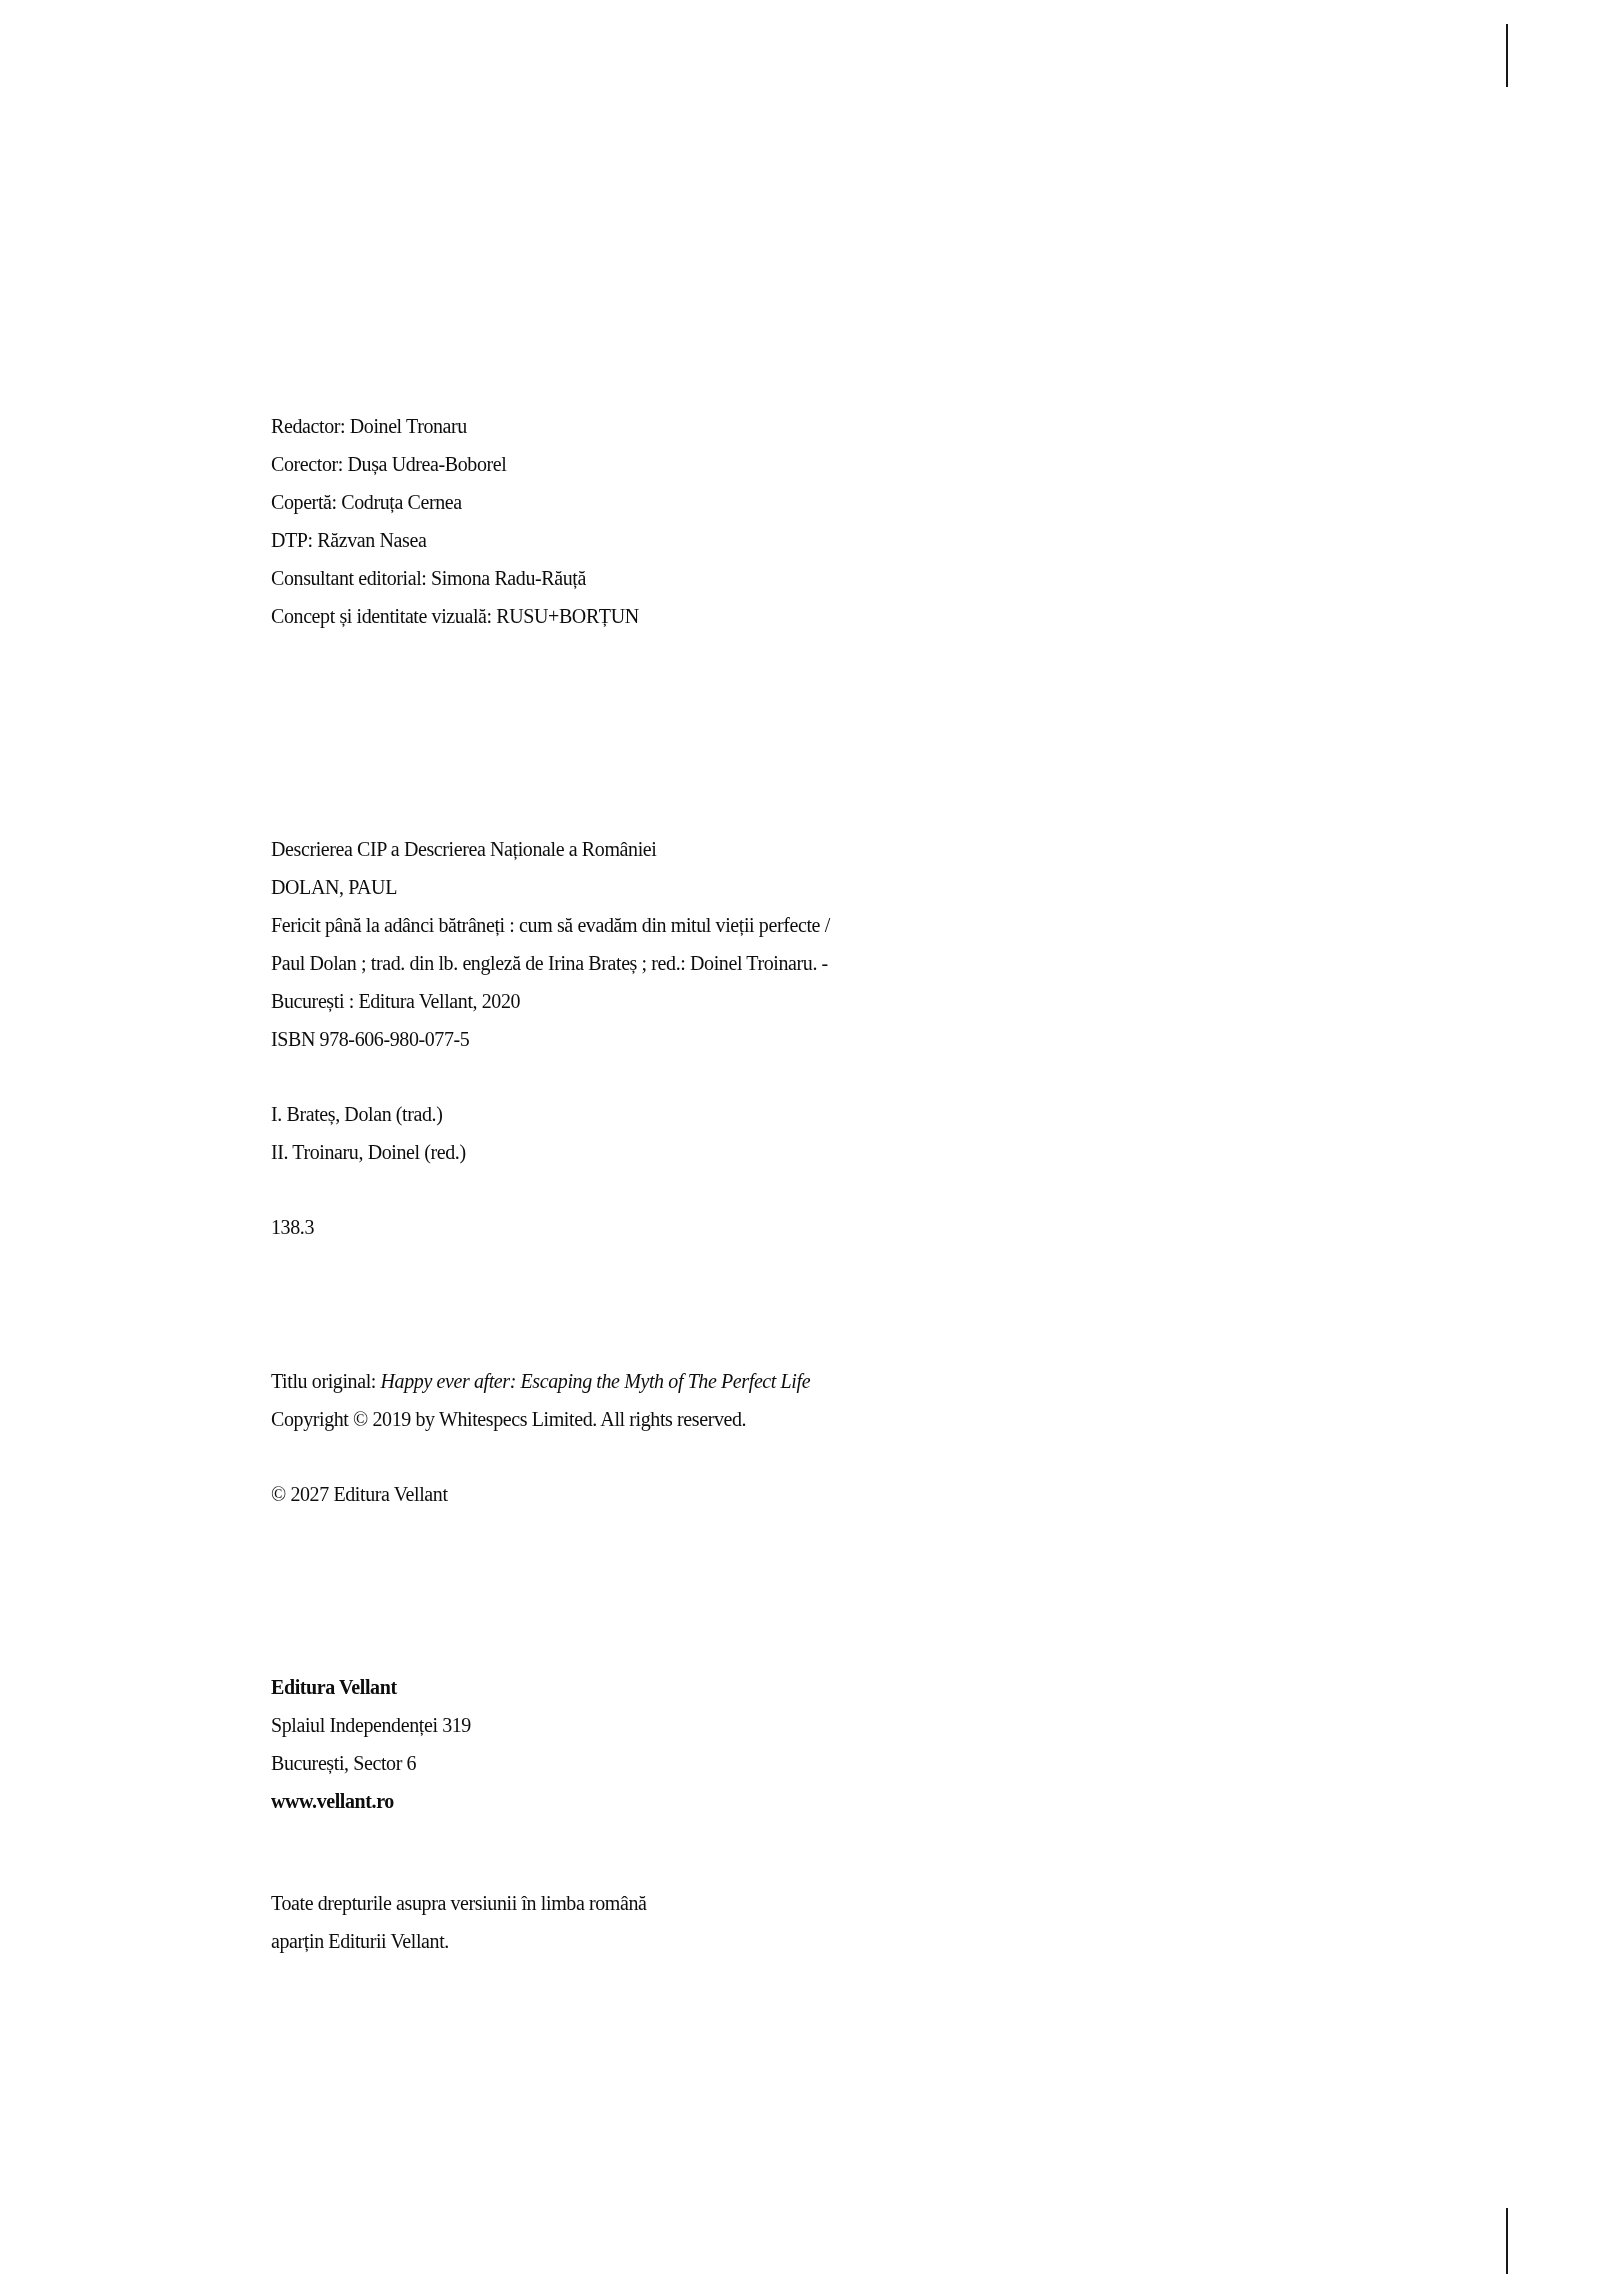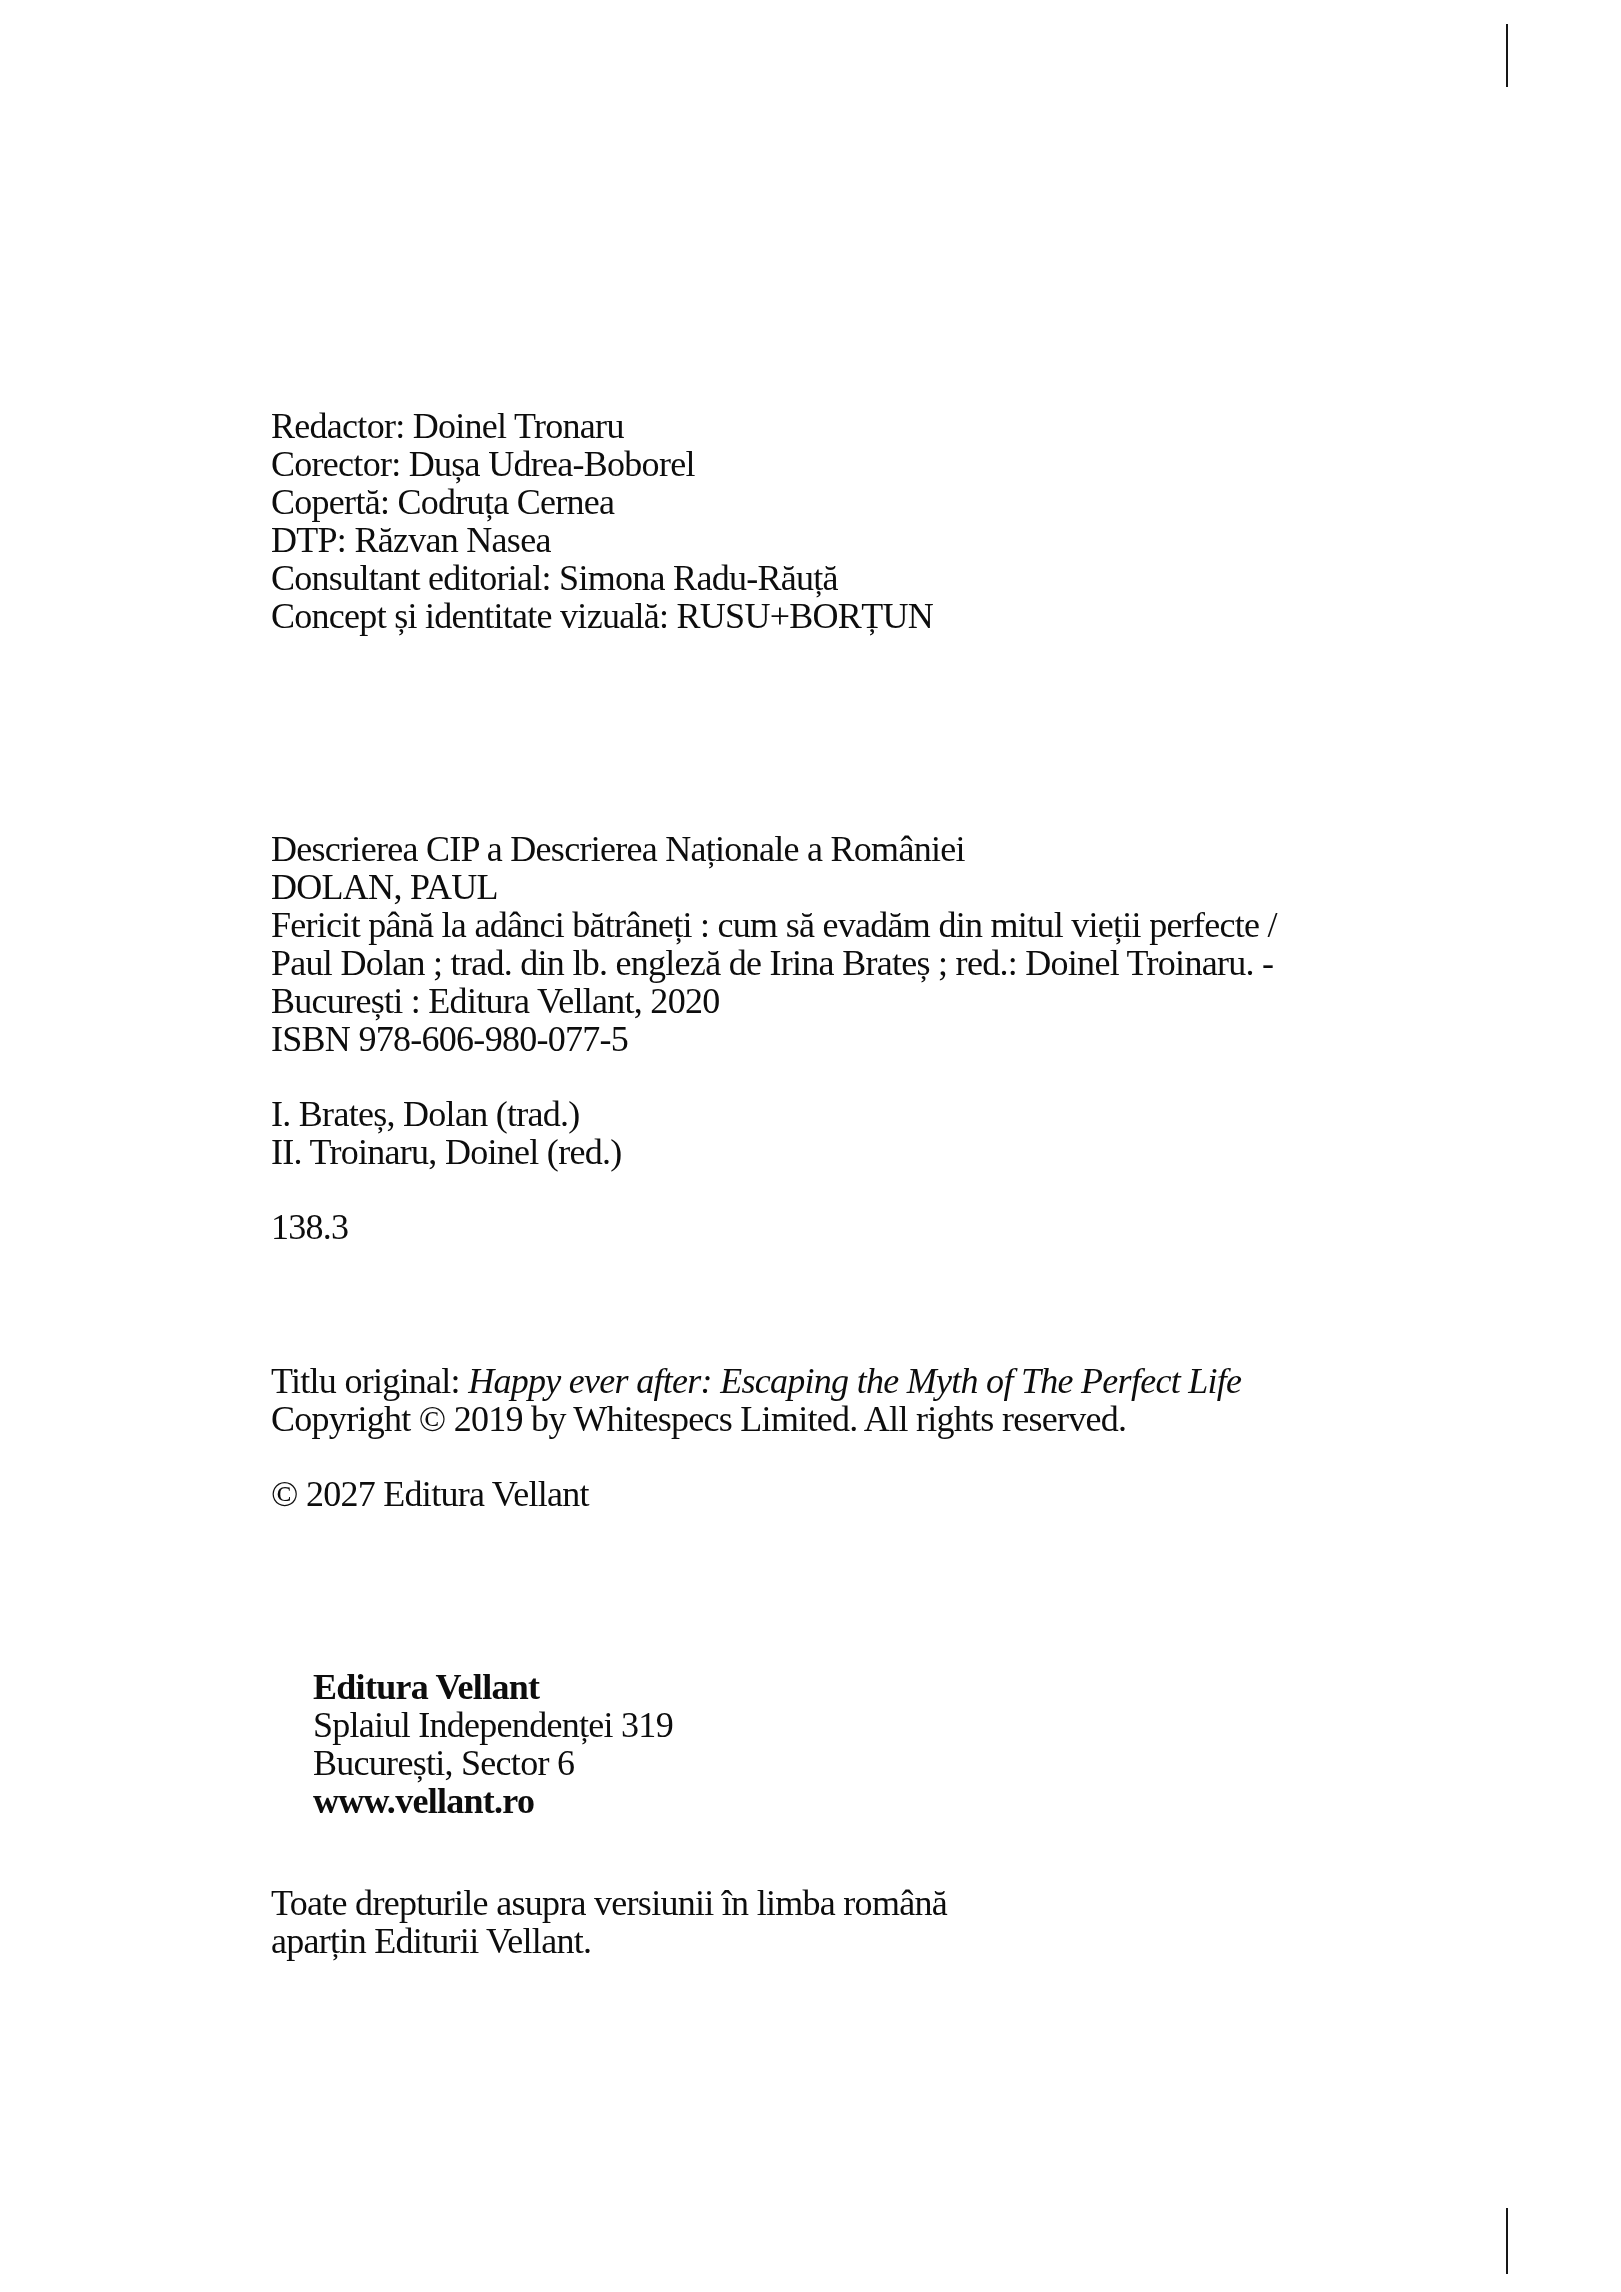--- a/index.html
+++ b/index.html
@@ -9,21 +9,21 @@
     background: #ffffff;
   }
   .page {
     position: relative;
     width: 1621px;
     height: 2293px;
     background: #ffffff;
     overflow: hidden;
     font-family: "Liberation Serif", serif;
     color: #0d0d0d;
-    font-size: 36px;
+    font-size: 20px;
     line-height: 38px;
     letter-spacing: -0.02em;
   }
   .block {
     position: absolute;
     left: 271px;
     white-space: nowrap;
   }
   .line { display: block; }
   .italic { font-style: italic; }
@@ -70,21 +70,21 @@
 
   <div class="block" style="top: 1208px;">138.3</div>
 
   <section class="block" style="top: 1362px;">
     <div class="line"><span>Titlu original: </span><span class="italic">Happy ever after: Escaping the Myth of The Perfect Life</span></div>
     <div class="line">Copyright © 2019 by Whitespecs Limited. All rights reserved.</div>
   </section>
 
   <div class="block" style="top: 1475px;">© 2027 Editura Vellant</div>
 
-  <section class="block" style="top: 1668px; margin-left: 42px;">
+  <section class="block" style="top: 1668px;">
     <div class="line bold">Editura Vellant</div>
     <div class="line">Splaiul Independenței 319</div>
     <div class="line">București, Sector 6</div>
     <div class="line bold">www.vellant.ro</div>
   </section>
 
   <section class="block" style="top: 1884px;">
     <div class="line">Toate drepturile asupra versiunii în limba română</div>
     <div class="line">aparțin Editurii Vellant.</div>
   </section>

